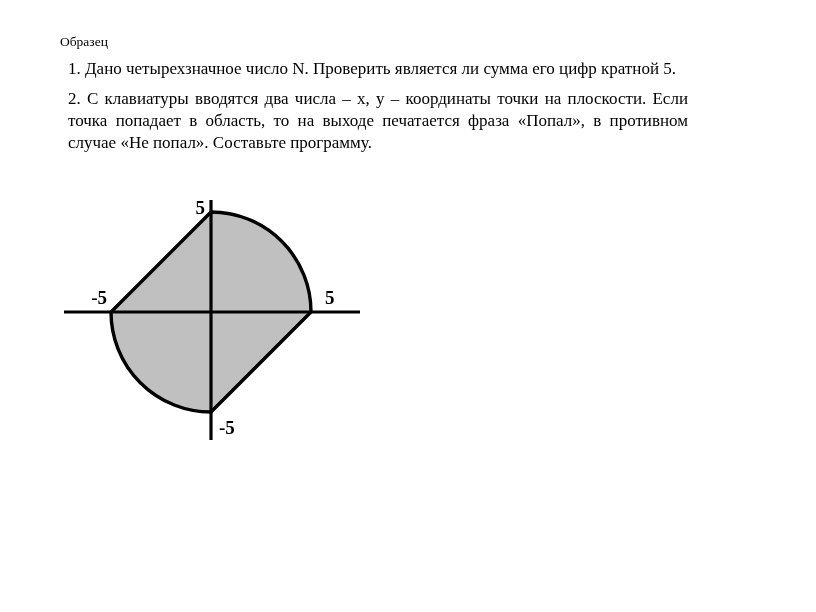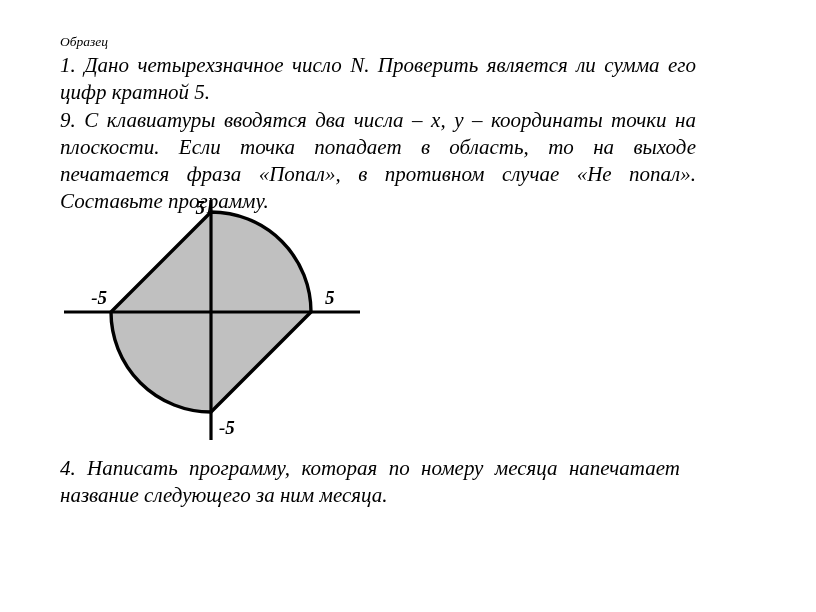--- a/index.html
+++ b/index.html
@@ -16,41 +16,40 @@
     color: #000000;
     position: relative;
   }
 
   .page {
     position: absolute;
     left: 0;
     top: 0;
     width: 816px;
     height: 612px;
-    font-style: italic;
   }
 
   .doc-body {
     position: absolute;
     left: 60px;
     top: 34px;
     width: 636px;
   }
 
   .heading-sample {
     font-size: 13.5px;
     line-height: 1.18;
     margin: 0 0 2px 0;
     white-space: nowrap;
   }
 
   .para {
-    font-size: 21px;
+    font-size: 17px;
     line-height: 1.30;
-    margin: 0;
+    margin: 8px;
     text-align: justify;
     text-justify: inter-word;
   }
 
   .para.last-line-left {
     text-align-last: left;
   }
 
   
   .figure {
@@ -82,32 +81,29 @@
   }
 </style>
 </head>
 <body>
 
 <div class="page">
 
   <div class="doc-body">
     <p class="heading-sample">Образец</p>
     <p class="para">1. Дано четырехзначное число N. Проверить является ли сумма его цифр кратной 5.</p>
-    <p class="para">9. С клавиатуры вводятся два числа – x, y – координаты точки на плоскости. Если точка попадает в область, то на выходе печатается фраза «Попал», в противном случае «Не попал». Составьте программу.</p>
+    <p class="para">2. С клавиатуры вводятся два числа – x, y – координаты точки на плоскости. Если точка попадает в область, то на выходе печатается фраза «Попал», в противном случае «Не попал». Составьте программу.</p>
   </div>
 
   <div class="figure">
     <svg id="figure-svg" width="330" height="262" viewBox="0 0 330 262">
       <path id="region-shape" d="M 159 24 A 100 100 0 0 1 259 124 L 159 224 A 100 100 0 0 1 59 124 L 159 24 Z" fill="#C0C0C0" stroke="#000000" stroke-width="3.4" stroke-linejoin="miter"></path>
       <line id="axis-x" x1="12" y1="124" x2="308" y2="124" stroke="#000000" stroke-width="3.2"></line>
       <line id="axis-y" x1="159" y1="12" x2="159" y2="252" stroke="#000000" stroke-width="3.2"></line>
       <text id="label-top" class="axis-label" text-anchor="end" x="153" y="26">5</text>
       <text id="label-left" class="axis-label" text-anchor="end" x="55" y="116">-5</text>
       <text id="label-right" class="axis-label" text-anchor="start" x="273" y="116">5</text>
       <text id="label-bottom" class="axis-label" text-anchor="start" x="167" y="246">-5</text>
     </svg>
   </div>
 
-  <div class="tail-para">
-    <p class="para last-line-left">4. Написать программу, которая по номеру месяца напечатает название следующего за ним месяца.</p>
-  </div>
 
 </div>
 
 </body></html>

